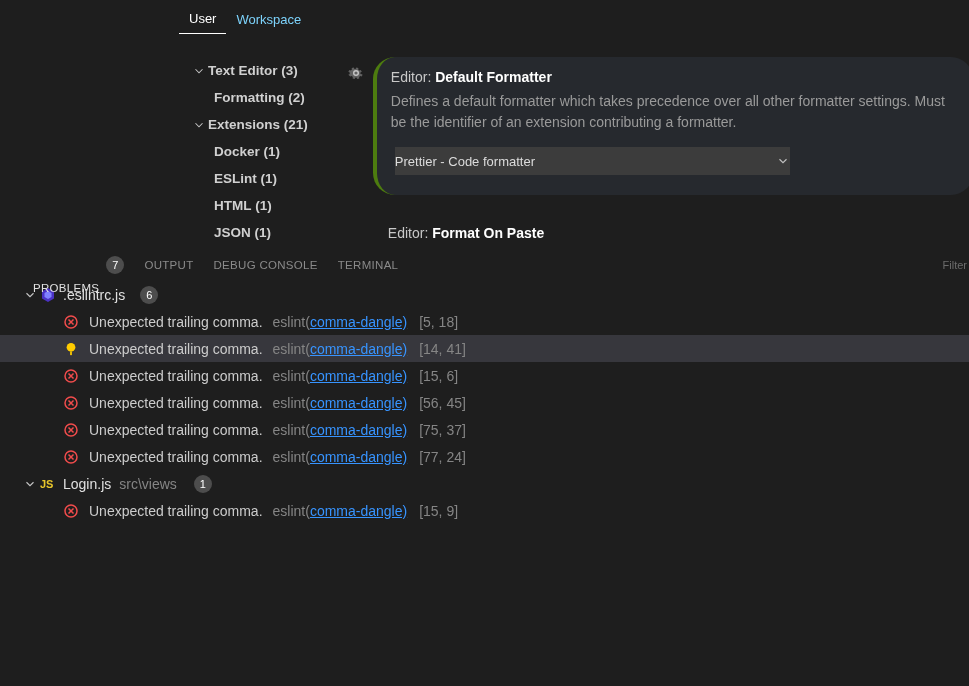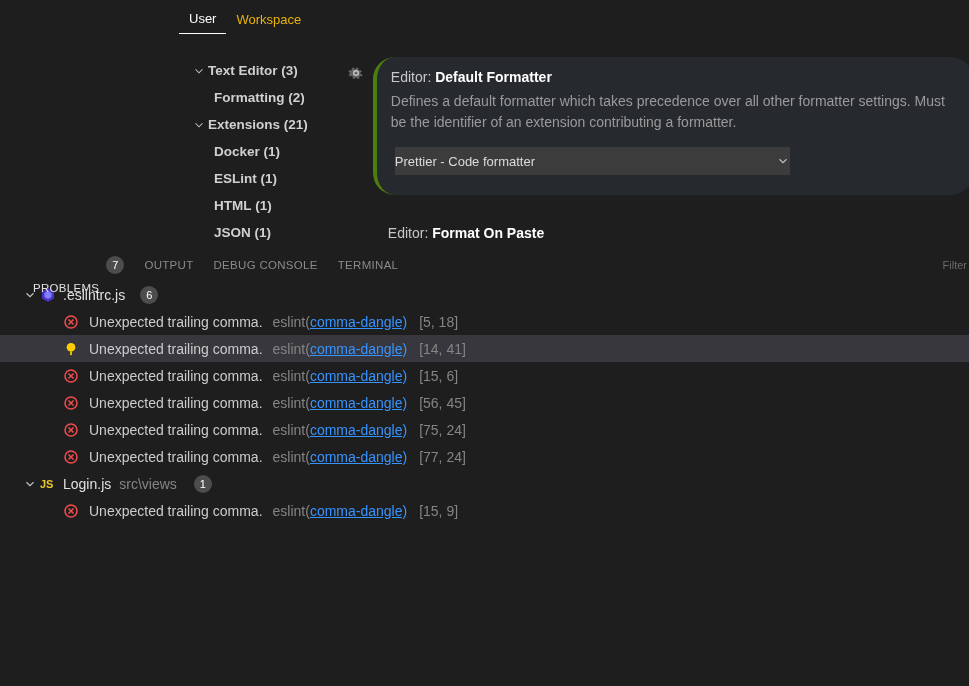--- a/index.html
+++ b/index.html
@@ -10,21 +10,21 @@
       font-size:13px; color:#cccccc;
       overflow:hidden;
     }
     .settings-pane { height:247px; display:flex; flex-direction:column; }
 
     .scope-tabs {
       display:flex; gap:0px; padding-left:179px; height:35px;
       align-items:flex-end; border-bottom:1px solid #00000000;
     }
     .scope-tab {
-      color:#eab308; padding:8px 10px 7px; cursor:default; font-size:13px;
+      color:#7dd3fc; padding:8px 10px 7px; cursor:default; font-size:13px;
     }
     .scope-tab.active {
       color:#ffffff; border-bottom:1px solid #ffffff;
     }
 
     .settings-body { display:flex; flex:1; overflow:hidden; padding-top:22px;}
 
     .settings-tree { width:360px; padding-left:190px; color:#c5c5c5;font-weight:bold;}
     .tree-row { height:27px; display:flex; align-items:center; font-size:13.5px;}
     .tree-row .chev { width:18px; display:flex; align-items:center; justify-content:center;}
@@ -266,21 +266,21 @@
     </div>
     <div class="prob-row prob-item">
       <span class="sev-icon">
         <svg width="16" height="16" viewBox="0 0 16 16">
           <circle cx="8" cy="8" r="6" fill="none" stroke="#f14c4c" stroke-width="1.5"></circle>
           <path d="M5.5 5.5l5 5M10.5 5.5l-5 5" stroke="#f14c4c" stroke-width="1.5"></path>
         </svg>
       </span>
       <span class="prob-msg">Unexpected trailing comma.</span>
       <span class="prob-source-wrap">eslint(<span class="prob-rule">comma-dangle)</span></span>
-      <span class="prob-loc">[75, 24]</span>
+      <span class="prob-loc">[75, 37]</span>
     </div>
     <div class="prob-row prob-item">
       <span class="sev-icon">
         <svg width="16" height="16" viewBox="0 0 16 16">
           <circle cx="8" cy="8" r="6" fill="none" stroke="#f14c4c" stroke-width="1.5"></circle>
           <path d="M5.5 5.5l5 5M10.5 5.5l-5 5" stroke="#f14c4c" stroke-width="1.5"></path>
         </svg>
       </span>
       <span class="prob-msg">Unexpected trailing comma.</span>
       <span class="prob-source-wrap">eslint(<span class="prob-rule">comma-dangle)</span></span>

